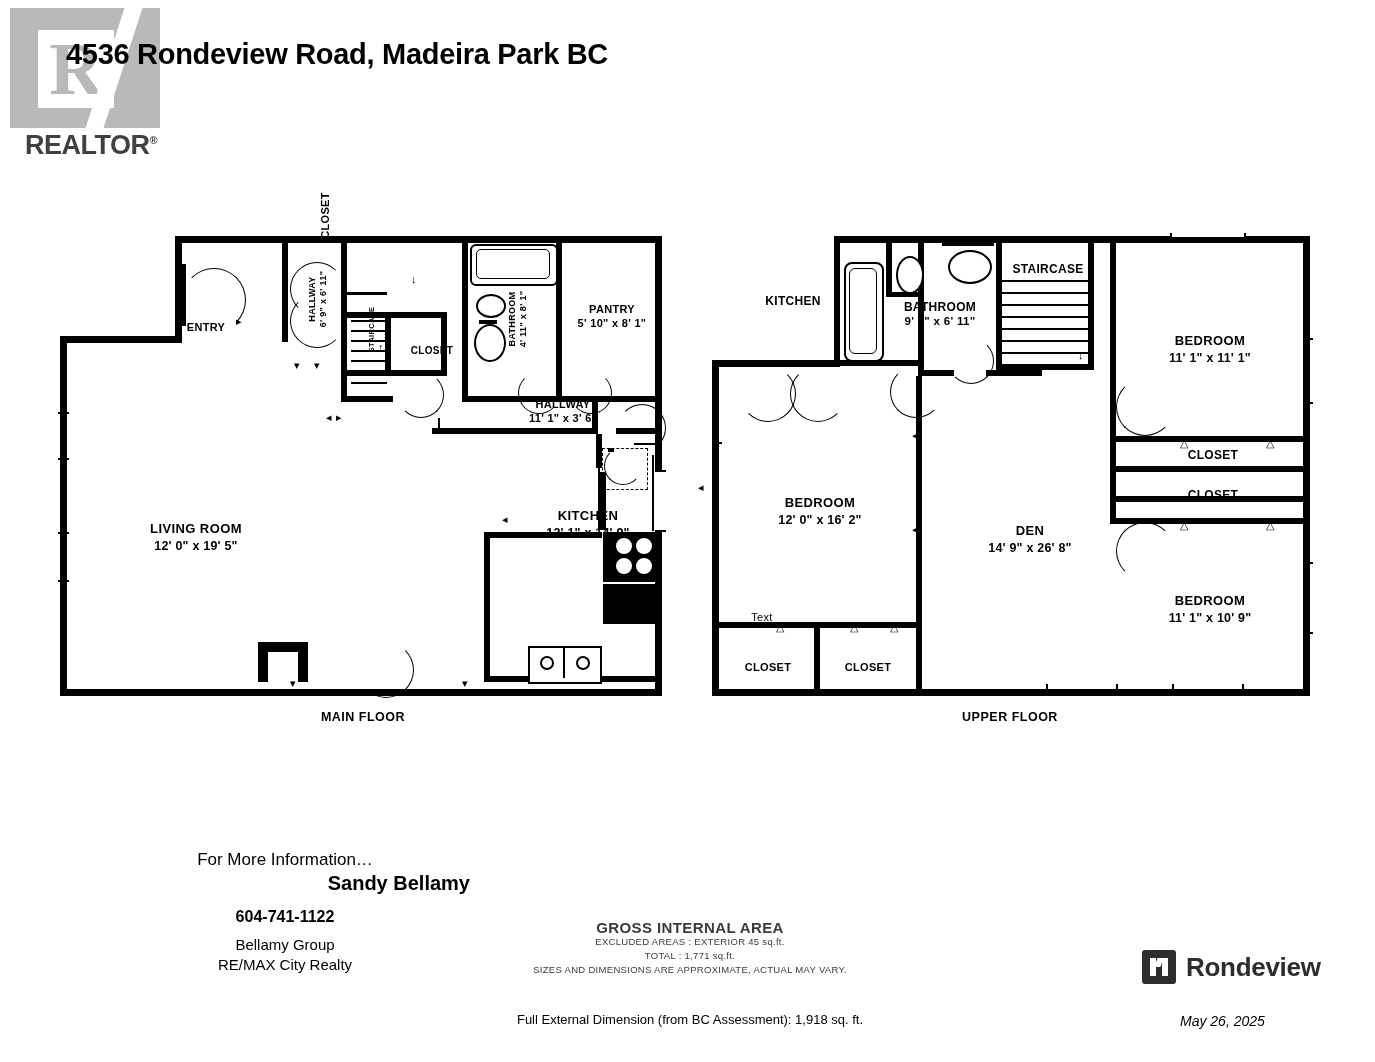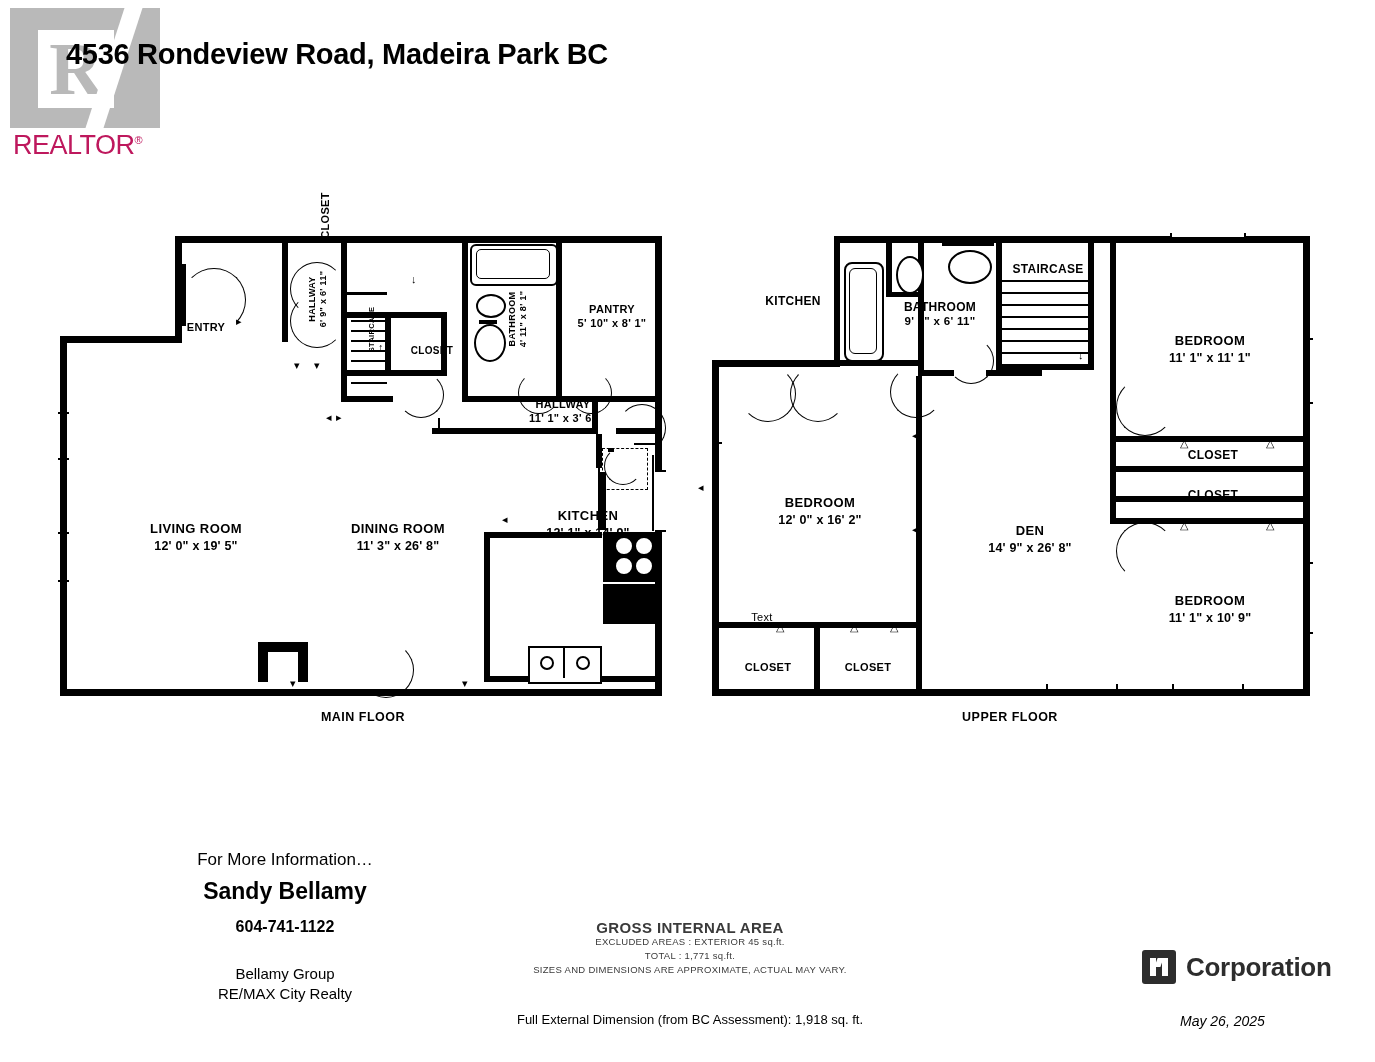--- a/index.html
+++ b/index.html
@@ -10,21 +10,21 @@
   }
   .abs{position:absolute;}
 
   
   #realtor-logo{left:10px;top:8px;width:150px;height:160px;}
   #realtor-logo .rbox{position:absolute;left:0;top:0;width:150px;height:120px;background:#b9b9b9;}
   #realtor-logo .rinner{position:absolute;left:28px;top:22px;width:76px;height:78px;background:#fff;}
   #realtor-logo .rletter{position:absolute;left:28px;top:22px;width:76px;height:78px;
      font-family:"Liberation Serif", serif;font-size:74px;line-height:78px;text-align:center;color:#b9b9b9;font-weight:bold;}
   #realtor-logo .rslash{position:absolute;left:95px;top:0px;width:18px;height:120px;background:#fff;transform:skewX(-18deg);}
-  #realtor-logo .rtext{position:absolute;left:3px;top:122px;width:150px;font-size:27px;font-weight:normal;color:#be185d;letter-spacing:-0.5px;}
+  #realtor-logo .rtext{position:absolute;left:15px;top:122px;width:150px;font-size:27px;font-weight:bold;color:#404040;letter-spacing:-0.5px;}
   #realtor-logo .rtext sup{font-size:11px;vertical-align:super;}
 
   #page-title{left:66px;top:38px;font-size:29px;font-weight:bold;letter-spacing:-0.3px;}
 
   
   .plan{position:absolute;}
   .wall{position:absolute;background:#000;}
   .thin{position:absolute;background:#000;}
   .room-label{position:absolute;text-align:center;font-size:13px;font-weight:bold;letter-spacing:0.4px;line-height:17px;}
   .room-label .dim{font-weight:bold;font-size:12.5px;letter-spacing:0.2px;}
@@ -34,24 +34,24 @@
   .floor-caption{position:absolute;text-align:center;font-size:12.5px;font-weight:bold;letter-spacing:0.5px;}
 
   .fix{position:absolute;border:2px solid #000;background:#fff;}
   .fix-r{border-radius:50%;}
   .door-arc{position:absolute;border:1.6px solid #000;border-radius:50%;background:transparent;}
   .arrow{position:absolute;font-size:11px;line-height:11px;}
 
   
   #contact{left:100px;top:850px;width:370px;text-align:center;}
   #contact .c1{font-size:17px;}
-  #contact .c2{font-size:23px;font-weight:bold;margin-top:8px;}
+  #contact .c2{font-size:20px;font-weight:bold;margin-top:2px;text-align:right;}
   #contact .c3{font-size:16px;margin-top:5px;}
   #contact .c4{font-size:16px;font-weight:bold;margin-top:13px;}
-  #contact .c5{font-size:15px;margin-top:28px;line-height:20px;}
+  #contact .c5{font-size:15px;margin-top:9px;line-height:20px;}
 
   #area-block{left:470px;top:920px;width:440px;text-align:center;color:#3a3a3a;}
   #area-block .a-t{font-size:15px;font-weight:bold;letter-spacing:0.4px;line-height:15px;}
   #area-block .a-s{font-size:9.5px;letter-spacing:0.3px;line-height:14px;}
   #ext-dim{left:430px;top:1012px;width:520px;text-align:center;font-size:13px;}
 
   #matterport{left:1142px;top:950px;}
   #matterport .mp-logo{position:absolute;left:0;top:0;width:34px;height:34px;background:#2d2d2d;border-radius:3px;}
   #matterport .mp-cut1{position:absolute;left:8px;top:8px;width:6px;height:18px;background:#fff;}
   #matterport .mp-cut2{position:absolute;left:20px;top:8px;width:6px;height:18px;background:#fff;}
@@ -193,23 +193,20 @@
   </div>
   <div class="small-label" style="left:506px;top:70px;width:96px;">
     <span>PANTRY</span><br><span>5' 10" x 8' 1"</span>
   </div>
   <div class="small-label" style="left:440px;top:165px;width:130px;">
     <span>HALLWAY</span><br><span>11' 1" x 3' 6"</span>
   </div>
   <div class="room-label" style="left:48px;top:288px;width:180px;">
     <span>LIVING ROOM</span><br><span class="dim">12' 0" x 19' 5"</span>
   </div>
-  <div class="room-label" style="left:250px;top:288px;width:180px;">
-    <span>DINING ROOM</span><br><span class="dim">11' 3" x 26' 8"</span>
-  </div>
   <div class="room-label" style="left:450px;top:275px;width:160px;">
     <span>KITCHEN</span><br><span class="dim">12' 1" x 14' 9"</span>
   </div>
   <div class="floor-caption" style="left:215px;top:478px;width:180px;">MAIN FLOOR</div>
 </div>
 
 <div class="plan" id="upper-floor" style="left:710px;top:232px;width:610px;height:500px;">
 
   <div class="wall" style="left:2px;top:128px;width:7px;height:336px;"></div>
   <div class="wall" style="left:2px;top:457px;width:598px;height:7px;"></div>
@@ -345,15 +342,15 @@
   <div class="a-s">SIZES AND DIMENSIONS ARE APPROXIMATE, ACTUAL MAY VARY.</div>
 </div>
 <div class="abs" id="ext-dim">Full External Dimension (from BC Assessment): 1,918 sq. ft.</div>
 
 <div class="abs" id="matterport">
   <div class="mp-logo">
     <div class="mp-cut1"></div>
       <div class="mp-cut2"></div>
       <div class="mp-cut3"></div>
   </div>
-  <div class="mp-name">Corporation</div>
+  <div class="mp-name">Rondeview</div>
 </div>
 <div class="abs" id="date">May 26, 2025</div>
 
 </body></html>

